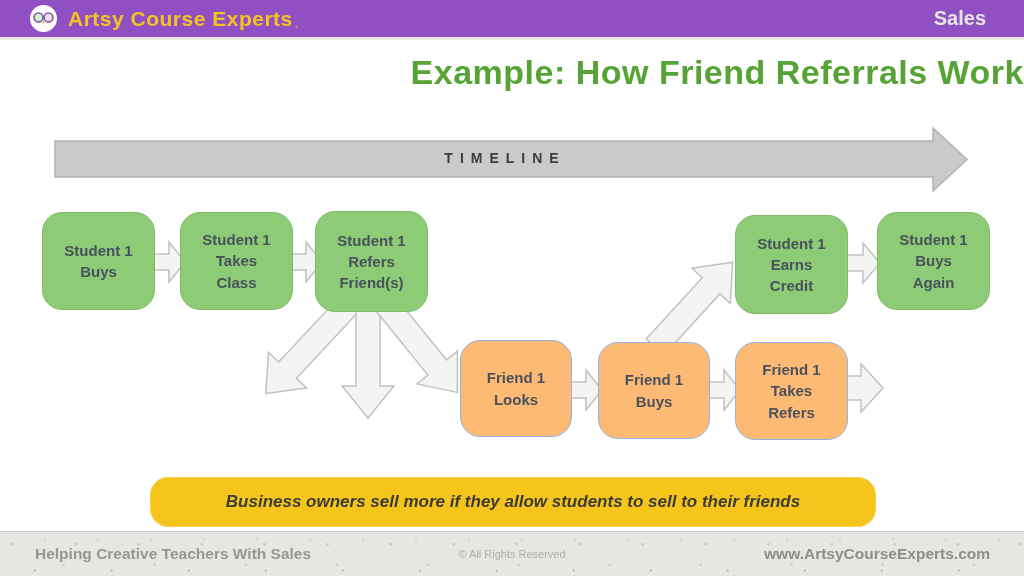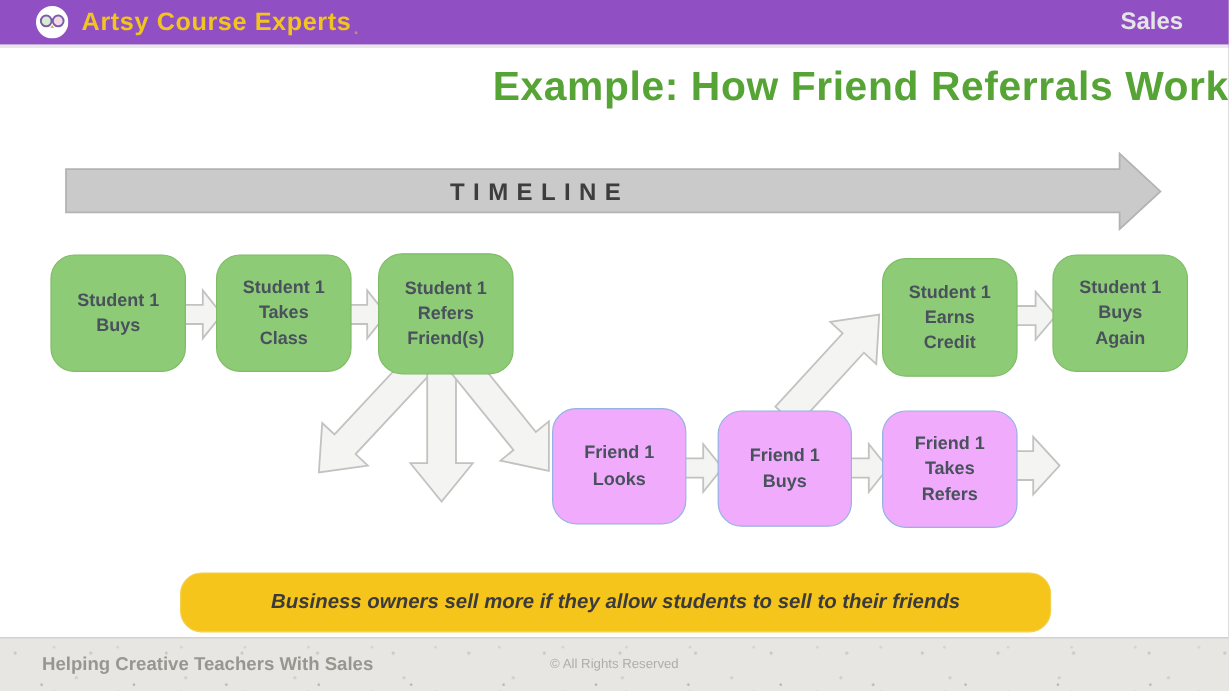--- a/index.html
+++ b/index.html
@@ -20,30 +20,30 @@
   .sales{margin-left:auto;font-size:20px;font-weight:bold;color:#e5e5e5;}
   
   .title{
     position:absolute;left:0;top:53px;width:1024px;text-align:right;
     font-size:34px;font-weight:bold;color:#57A436;letter-spacing:.5px;
   }
   
   .arrows{position:absolute;left:0;top:0;z-index:1;}
   .timeline-label{
     position:absolute;left:375px;top:150px;width:260px;z-index:2;
-    text-align:left;font-size:20px;font-weight:bold;color:#3D3D3D;letter-spacing:7px;
+    text-align:center;font-size:14px;font-weight:bold;color:#3D3D3D;letter-spacing:7px;
   }
   .box{
     position:absolute;z-index:2;box-sizing:border-box;
     display:flex;flex-direction:column;align-items:center;justify-content:center;
     border-radius:20px;font-size:15px;font-weight:bold;color:#49525C;
     line-height:1.42;text-align:center;
   }
   .box.green{background:#8ECB77;border:1.5px solid #7FBC66;}
-  .box.blue{background:#f0abfc;border:1.5px solid #95B3E2;text-align:right;}
+  .box.blue{background:#fdba74;border:1.5px solid #95B3E2;text-align:right;}
   
   .banner{
     position:absolute;left:150px;top:477px;width:726px;height:50px;z-index:2;
     background:#F6C51C;border:1.5px solid #F3D04E;border-radius:18px;box-sizing:border-box;
     display:flex;align-items:center;justify-content:center;
     font-size:17px;font-weight:bold;font-style:italic;color:#3B3B3B;
   }
   
   .footer{
     position:absolute;left:0;top:531px;width:1024px;height:45px;z-index:2;
@@ -141,15 +141,16 @@
     <span>Friend 1</span>
     <span>Takes</span>
     <span>Refers</span>
   </div>
 
   <div class="banner">Business owners sell more if they allow students to sell to their friends</div>
 
   <div class="footer">
     <span class="footer-center">© All Rights Reserved</span>
     <span class="footer-left">Helping Creative Teachers With Sales</span>
+    <span class="footer-right">www.ArtsyCourseExperts.com</span>
   </div>
 
 </div>
 
 </body></html>

